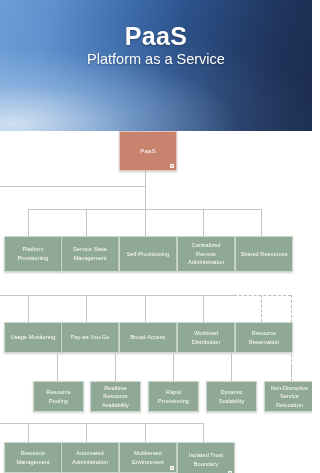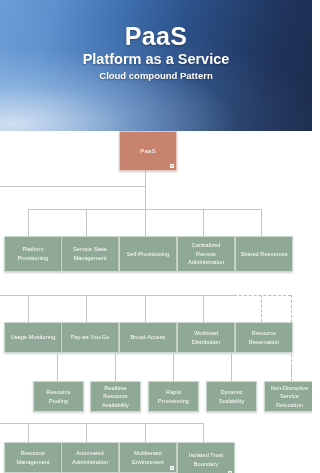--- a/index.html
+++ b/index.html
@@ -28,21 +28,21 @@
     font-weight:bold;
     letter-spacing:0.3px;
     line-height:1;
     text-shadow:0 1px 2px rgba(0,0,0,0.35);
   }
   .header-sub{
     position:absolute;left:0;right:0;top:52px;
     text-align:center;
     color:#ffffff;
     font-size:14.5px;
-    font-weight:bold;
+    font-weight:normal;
     line-height:1;
     text-shadow:0 1px 2px rgba(0,0,0,0.35);
   }
   .header-sub2{
     position:absolute;left:0;right:0;top:71px;
     text-align:center;
     color:#ffffff;
     font-size:9.5px;
     font-weight:bold;
     line-height:1;
@@ -101,21 +101,20 @@
   .plus.boxed{background:rgba(255,255,255,0.25);}
 </style>
 </head>
 <body>
 
 <div id="root">
 
   <div class="header">
     <div class="header-title">PaaS</div>
     <div class="header-sub">Platform as a Service</div>
-    <div class="header-sub2">Cloud compound Pattern</div>
   </div>
 
   <div class="canvas">
 
     <div class="ln lnv" style="left:145px;top:40px;height:41px;"></div>
     <div class="ln lnh" style="left:0px;top:55px;width:145px;"></div>
     <div class="ln lnh" style="left:28px;top:78px;width:234px;"></div>
 
     <div class="ln lnv" style="left:28px;top:78px;height:27px;"></div>
     <div class="ln lnv" style="left:86px;top:78px;height:27px;"></div>

